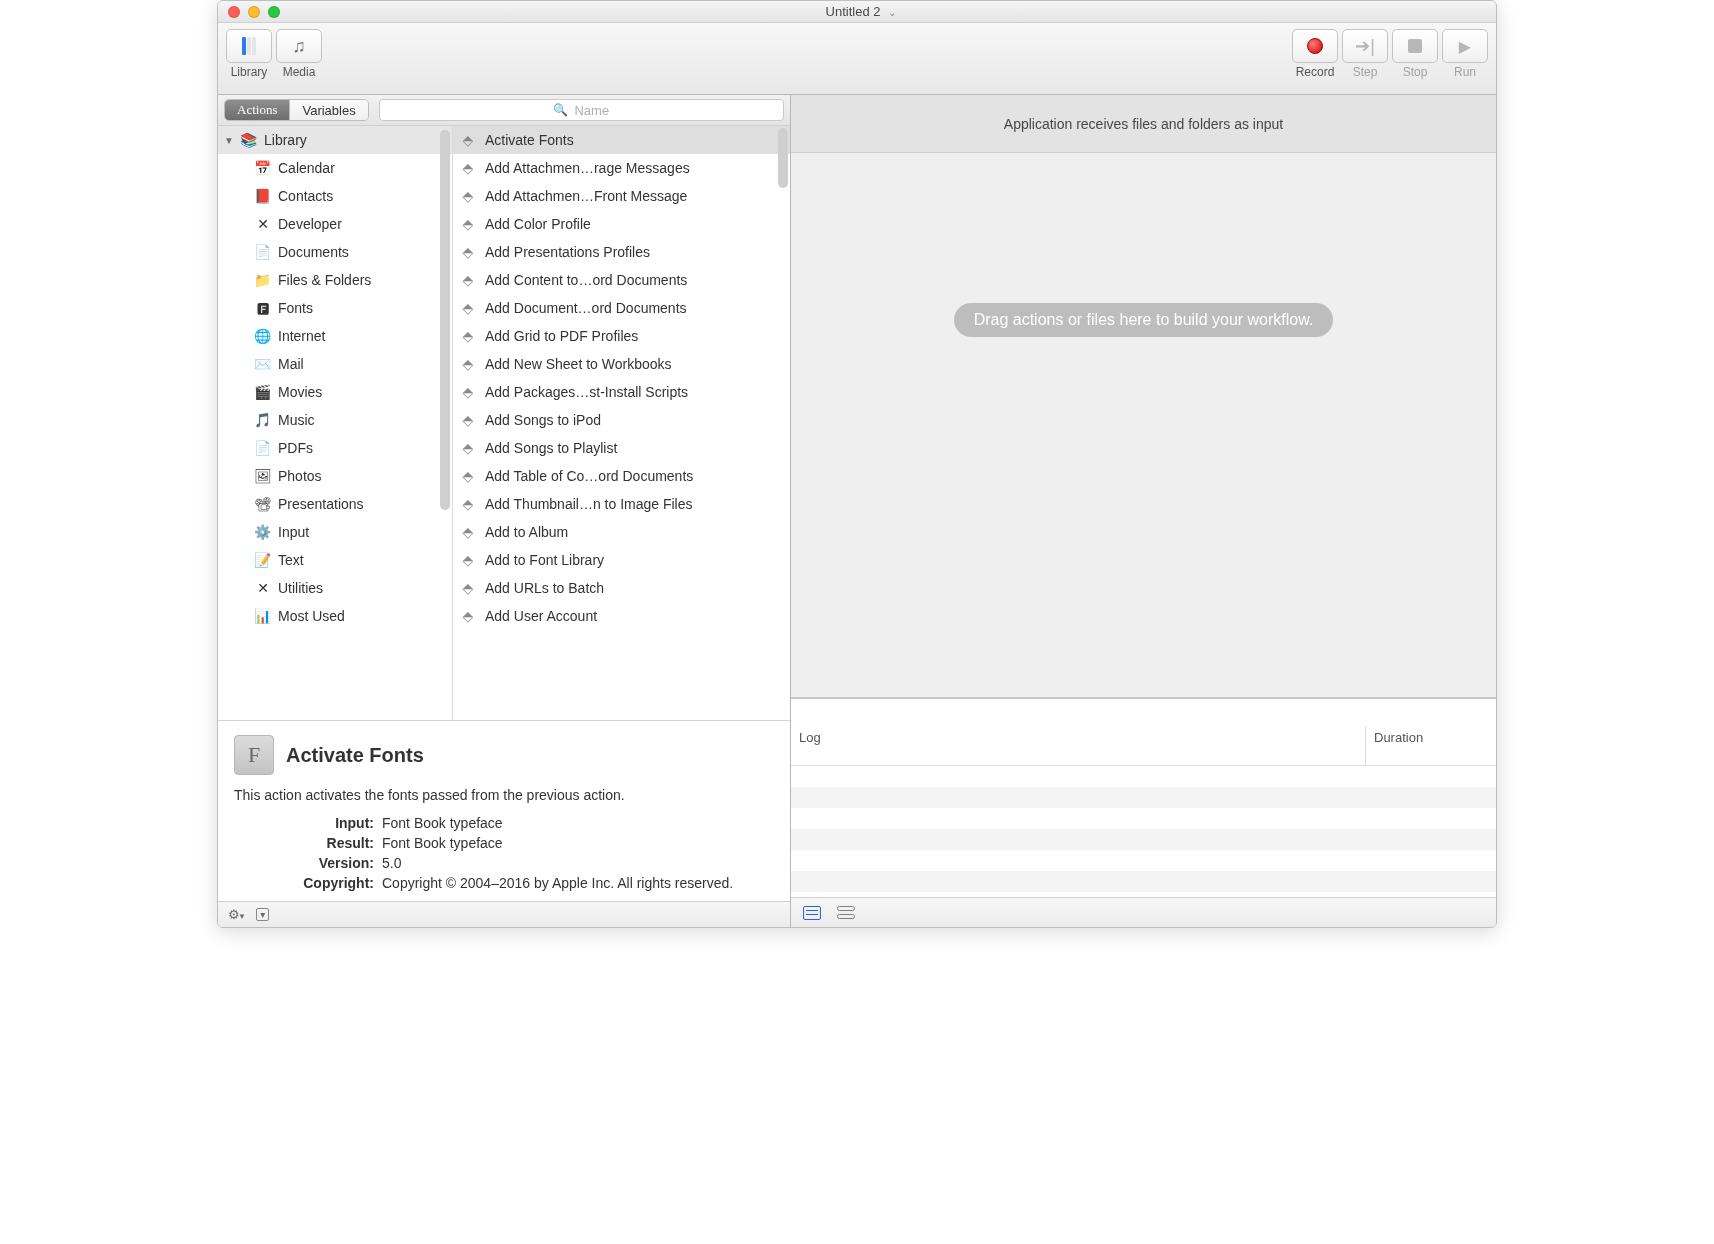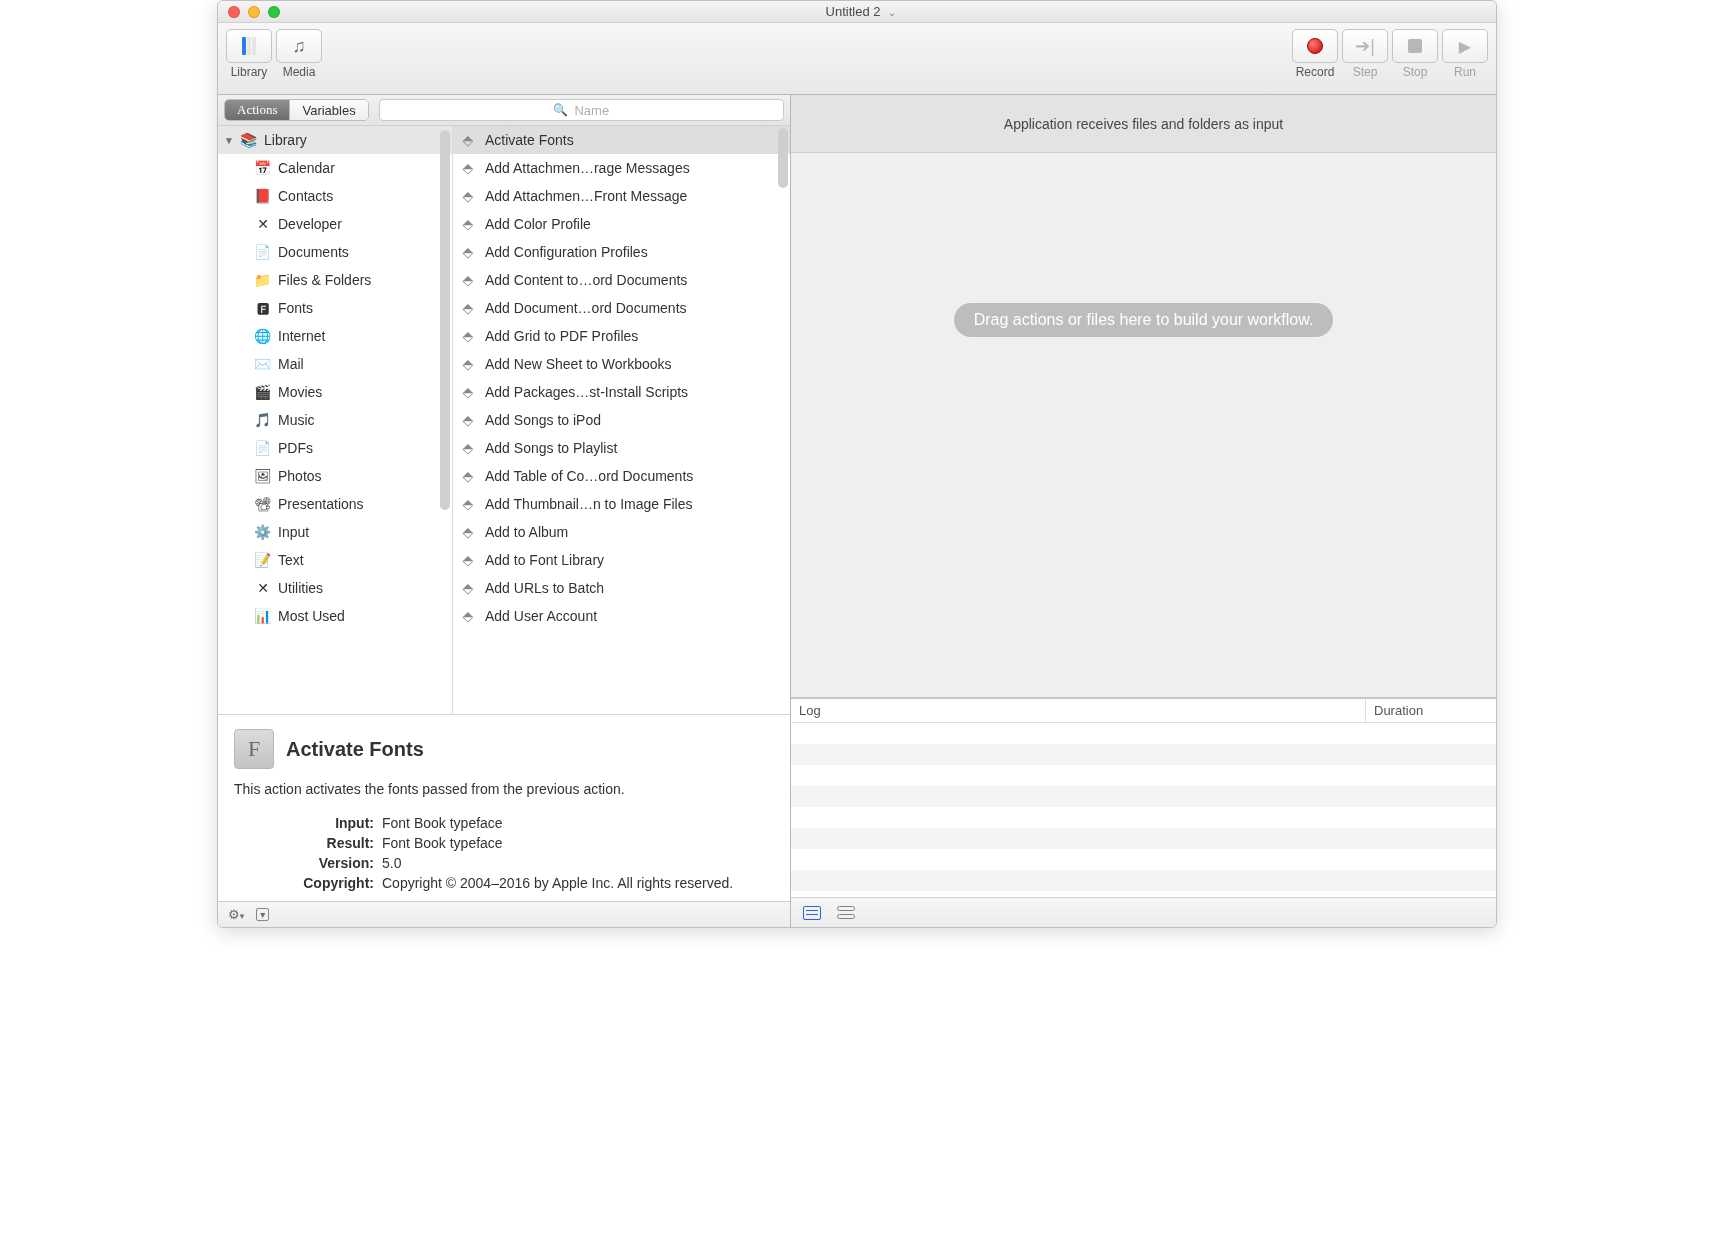--- a/index.html
+++ b/index.html
@@ -126,21 +126,21 @@
 
 .descpanel {
   border-top:1px solid #d4d4d4;
   padding:14px 16px 10px 16px;
   background:#fff;
   font-size:14px;
 }
 .descpanel .head { display:flex; align-items:center; gap:12px; margin-bottom:12px; }
 .descpanel .head .big-icon { width:40px; height:40px; background:linear-gradient(#dcdcdc,#c3c3c3); border:1px solid #b7b7b7; border-radius:4px; display:flex; align-items:center; justify-content:center; font-family:Georgia,serif; font-size:22px; color:#6a6a6a; }
 .descpanel h2 { font-size:20px; font-weight:700; }
-.descpanel .body-text { margin-bottom:18px; }
+.descpanel .body-text { margin-bottom:12px; }
 .meta { display:grid; grid-template-columns: 140px 1fr; gap:4px 8px; }
 .meta .k { text-align:right; font-weight:700; }
 
 
 .sidebar-footer {
   height:26px; border-top:1px solid #d0d0d0; background:linear-gradient(#f6f6f6,#ececec);
   display:flex; align-items:center; padding:0 10px; gap:12px; color:#6c6c6c; font-size:13px;
 }
 
 
@@ -153,21 +153,21 @@
 }
 .canvas {
   flex:1; background:#efefef; display:flex; align-items:flex-start; justify-content:center; padding-top:150px;
 }
 .canvas .pill { background:#bdbdbd; color:#fff; font-size:16px; padding:8px 20px; border-radius:18px; }
 
 
 .logpanel {
   height:200px; border-top:2px solid #c6c6c6; display:flex; flex-direction:column; background:#fff;
 }
-.loghead { display:flex; border-bottom:1px solid #dedede; height:24px; }
+.loghead { display:flex; border-bottom:1px solid #dedede; height:40px;margin-top:27px; }
 .loghead .col { padding:4px 8px; font-size:13px; color:#555; }
 .loghead .col-log { flex:1; border-right:1px solid #dedede; }
 .loghead .col-dur { width:130px; }
 .logbody { flex:1; overflow:hidden; }
 .logrow { height:21px; }
 .logrow:nth-child(even){ background:#f4f4f4; }
 
 
 .workflow-footer {
   height:30px; border-top:1px solid #d0d0d0; background:linear-gradient(#f6f6f6,#ececec);
@@ -350,21 +350,21 @@
               <div class="action-row">
                 <span class="item-icon" style="color: rgb(138, 138, 138);">⬘</span>
                 <span>Add Attachmen…Front Message</span>
               </div>
               <div class="action-row">
                 <span class="item-icon" style="color: rgb(138, 138, 138);">⬘</span>
                 <span>Add Color Profile</span>
               </div>
               <div class="action-row">
                 <span class="item-icon" style="color: rgb(138, 138, 138);">⬘</span>
-                <span>Add Configuration Profiles</span>
+                <span>Add Presentations Profiles</span>
               </div>
               <div class="action-row">
                 <span class="item-icon" style="color: rgb(138, 138, 138);">⬘</span>
                 <span>Add Content to…ord Documents</span>
               </div>
               <div class="action-row">
                 <span class="item-icon" style="color: rgb(138, 138, 138);">⬘</span>
                 <span>Add Document…ord Documents</span>
               </div>
               <div class="action-row">

